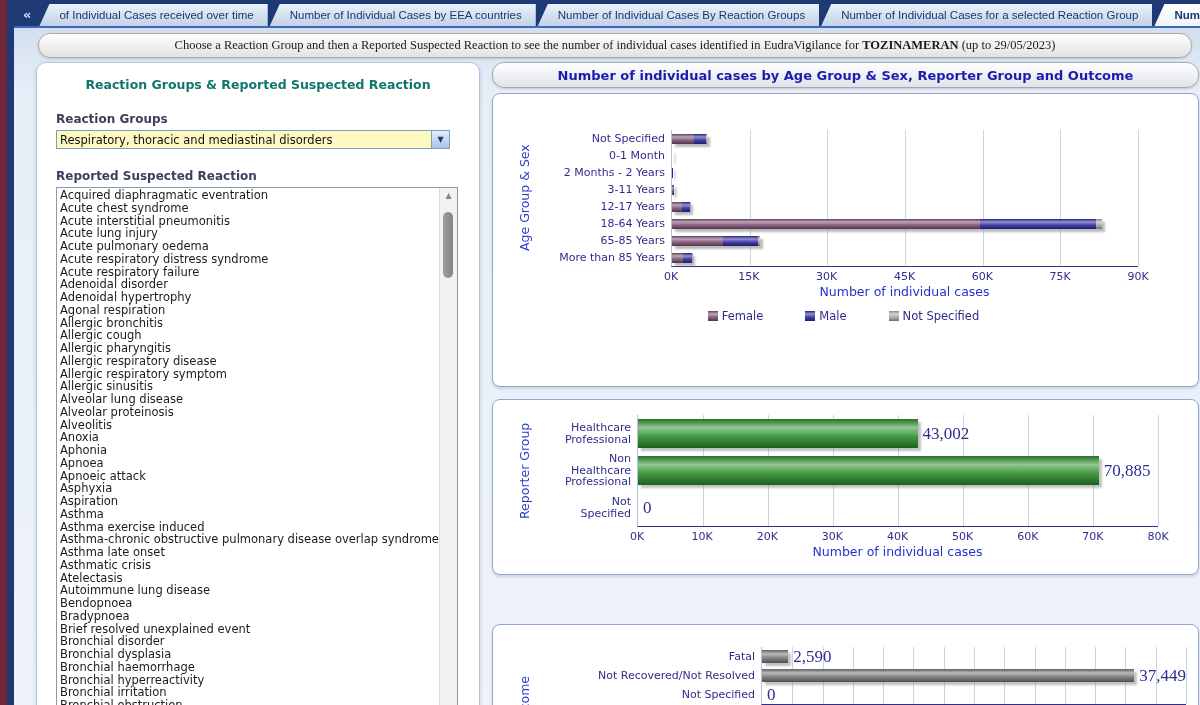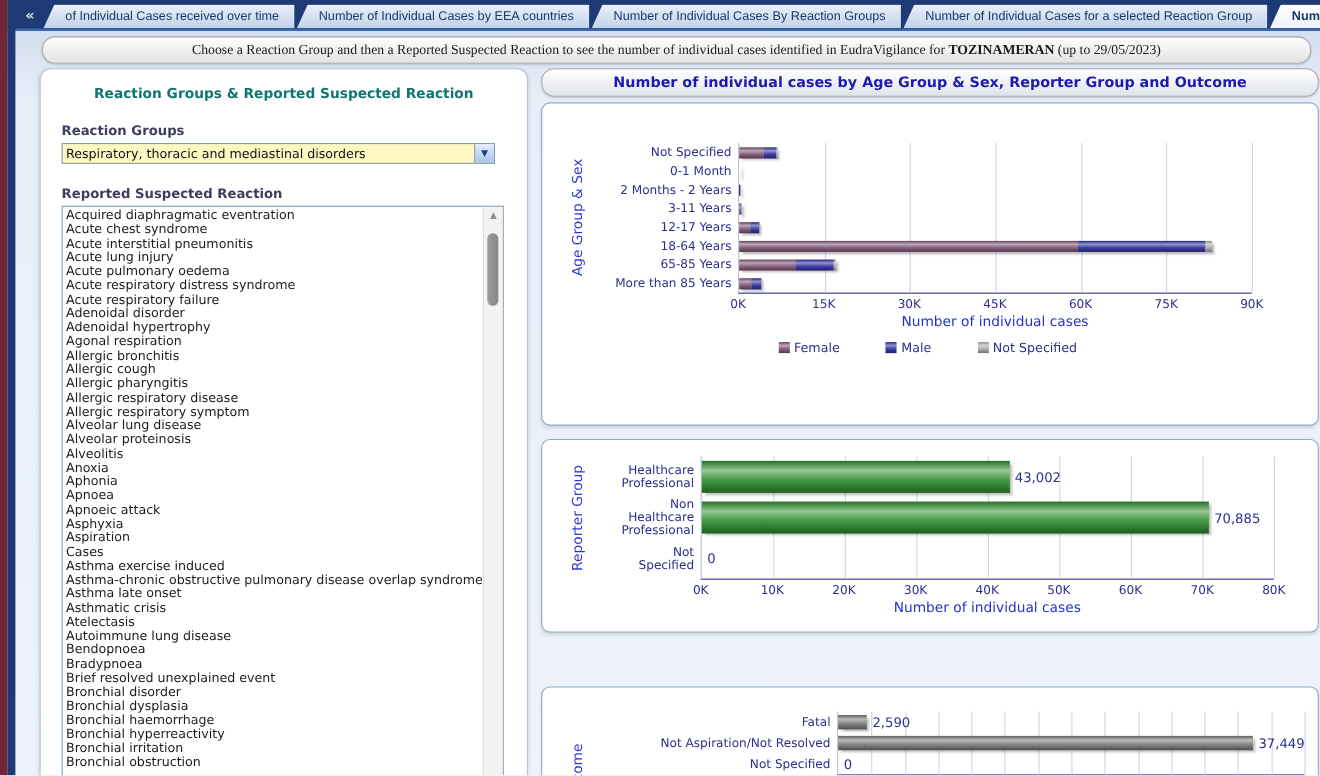--- a/index.html
+++ b/index.html
@@ -61,21 +61,21 @@
   .cat-label{display:flex;align-items:center;justify-content:flex-end;text-align:right;padding-right:6px;
        font-size:11px;color:#2e2e8a;line-height:11.5px;white-space:pre-line;}
   .plot-col{position:relative;flex:1;border-left:1px solid #b6c0d4;border-bottom:1px solid #2e2e8a;}
   .gridline{position:absolute;top:0;bottom:0;width:1px;background:#ccd5e6;}
   .bar-row{position:relative;display:flex;align-items:center;}
   .bar3d{background-image:linear-gradient(to bottom,rgba(0,0,0,.18),rgba(255,255,255,.5) 30%,rgba(255,255,255,.12) 60%,rgba(0,0,0,.32));}
   .stack{display:flex;box-shadow:2.5px 2.5px 2px rgba(120,120,120,.5);}
   .seg{height:100%;}
   .bar{box-shadow:2.5px 2.5px 2px rgba(120,120,120,.45);}
   .bar.zero{box-shadow:none;}
-  .val-label{margin-left:5px;font-size:12px;color:#2e2e8f;white-space:nowrap;}
+  .val-label{margin-left:5px;font-size:17px;color:#2e2e8f;white-space:nowrap;font-family:Liberation Serif, serif;}
   .axis-row{display:flex;}
   .spacer{flex:0 0 auto;}
   .ticks{position:relative;flex:1;height:16px;}
   .tick{position:absolute;top:3px;transform:translateX(-50%);font-size:11px;color:#2e2e8a;white-space:nowrap;}
   .xlabel-row{display:flex;}
   .xlabel{flex:1;text-align:center;color:#2233cc;font-size:12.5px;padding-top:1px;}
   .legend{display:flex;justify-content:center;gap:42px;padding-top:10px;}
   .legend-item{display:flex;align-items:center;gap:4px;font-size:11.5px;color:#2e2e8a;}
   .swatch{width:10px;height:10px;}
 </style>
@@ -117,30 +117,31 @@
           <div class="list-item">Acute respiratory distress syndrome</div>
           <div class="list-item">Acute respiratory failure</div>
           <div class="list-item">Adenoidal disorder</div>
           <div class="list-item">Adenoidal hypertrophy</div>
           <div class="list-item">Agonal respiration</div>
           <div class="list-item">Allergic bronchitis</div>
           <div class="list-item">Allergic cough</div>
           <div class="list-item">Allergic pharyngitis</div>
           <div class="list-item">Allergic respiratory disease</div>
           <div class="list-item">Allergic respiratory symptom</div>
+          <div class="list-item">Allergic sinusitis</div>
           <div class="list-item">Alveolar lung disease</div>
           <div class="list-item">Alveolar proteinosis</div>
           <div class="list-item">Alveolitis</div>
           <div class="list-item">Anoxia</div>
           <div class="list-item">Aphonia</div>
           <div class="list-item">Apnoea</div>
           <div class="list-item">Apnoeic attack</div>
           <div class="list-item">Asphyxia</div>
           <div class="list-item">Aspiration</div>
-          <div class="list-item">Cases</div>
+          <div class="list-item">Asthma</div>
           <div class="list-item">Asthma exercise induced</div>
           <div class="list-item">Asthma-chronic obstructive pulmonary disease overlap syndrome</div>
           <div class="list-item">Asthma late onset</div>
           <div class="list-item">Asthmatic crisis</div>
           <div class="list-item">Atelectasis</div>
           <div class="list-item">Autoimmune lung disease</div>
           <div class="list-item">Bendopnoea</div>
           <div class="list-item">Bradypnoea</div>
           <div class="list-item">Brief resolved unexplained event</div>
           <div class="list-item">Bronchial disorder</div>
@@ -332,21 +333,21 @@
     </div>
   <div class="panel" id="panel-3">
       <div class="chart-flex">
         <div class="ylab-wrap" style="width: 50px; padding-top: 22px;">
           <div class="ylab" style="height: 114px;">Outcome</div>
         </div>
         <div class="chart-main" style="padding-top: 22px; padding-right: 12px;">
           <div class="chart-body">
             <div class="labels-col" style="width: 212px;">
               <div class="cat-label" style="height: 19px;">Fatal</div>
-              <div class="cat-label" style="height: 19px;">Not Aspiration/Not Resolved</div>
+              <div class="cat-label" style="height: 19px;">Not Recovered/Not Resolved</div>
               <div class="cat-label" style="height: 19px;">Not Specified</div>
             </div>
             <div class="plot-col">
               <div class="gridline" style="left: 7.14286%;"></div>
               <div class="gridline" style="left: 14.2857%;"></div>
               <div class="gridline" style="left: 21.4286%;"></div>
               <div class="gridline" style="left: 28.5714%;"></div>
               <div class="gridline" style="left: 35.7143%;"></div>
               <div class="gridline" style="left: 42.8571%;"></div>
               <div class="gridline" style="left: 50%;"></div>

